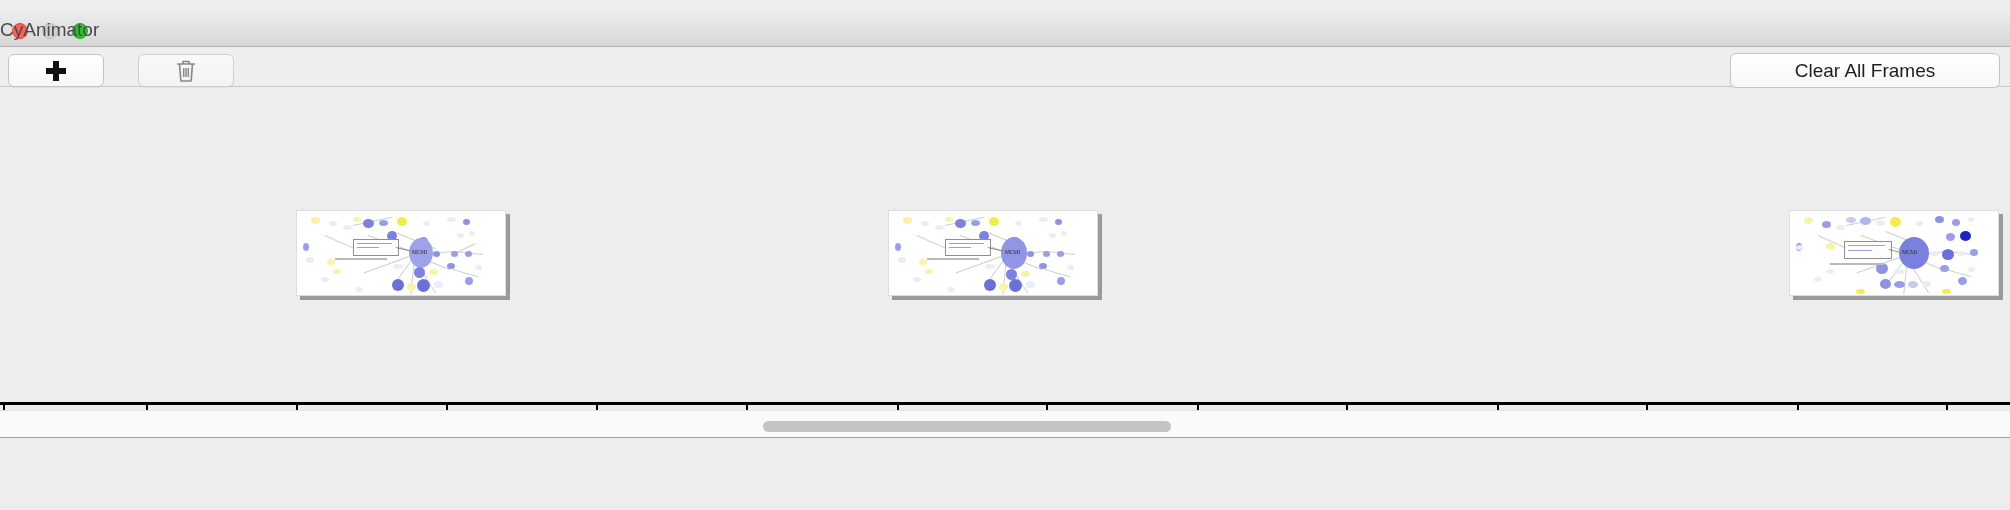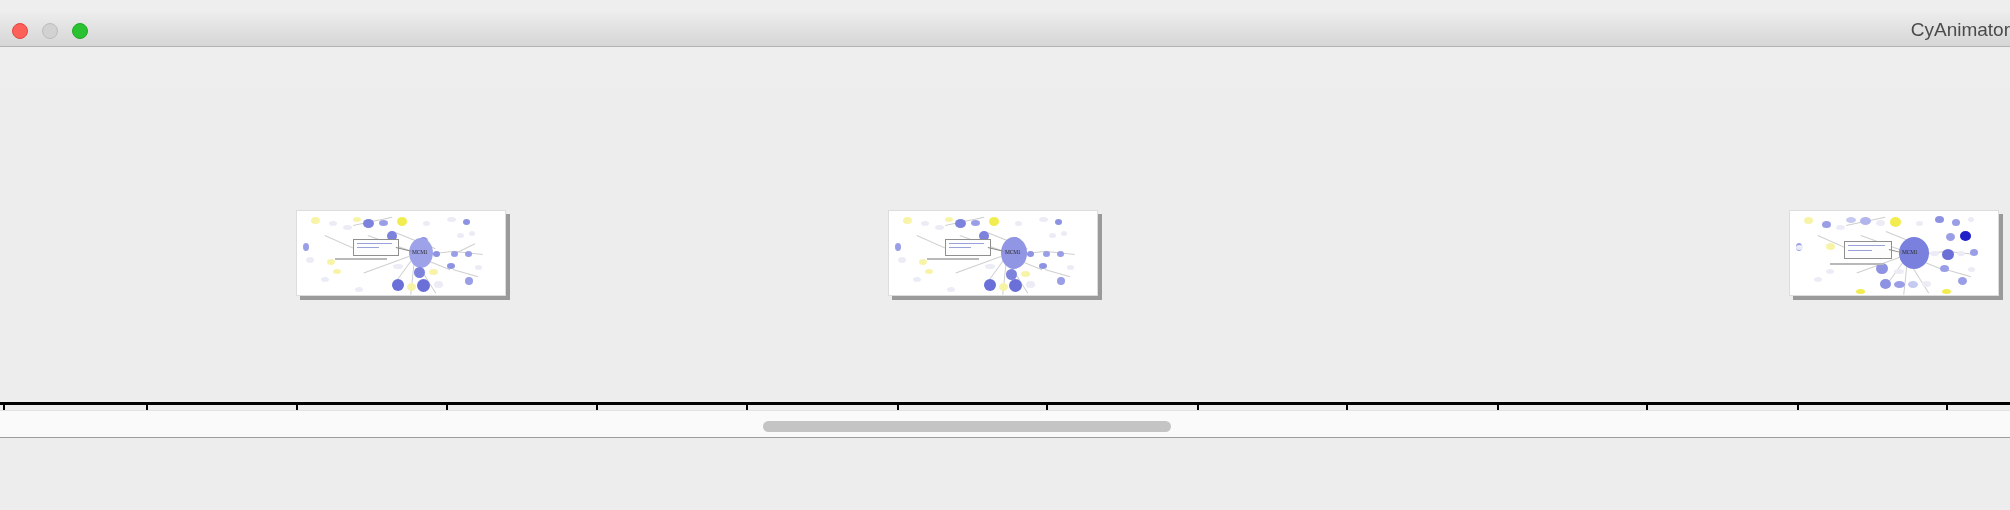--- a/index.html
+++ b/index.html
@@ -79,21 +79,21 @@
     box-sizing: border-box;
   }
   .traffic.close   { left: 12px; background: #fc6058; border: 1px solid #e04740; }
   .traffic.min     { left: 42px; background: #d2d2d2; border: 1px solid #bcbcbc; }
   .traffic.zoom    { left: 72px; background: #2ac230; border: 1px solid #20a826; }
   .title-text {
     position: absolute;
     left: 0; top: 0;
     width: 2010px; height: 34px;
     line-height: 34px;
-    text-align: right;
+    text-align: left;
     font-size: 19px;
     color: #4b4b4b;
   }
 
   
   .toolbar {
     position: absolute;
     left: 0; top: 47px;
     width: 2010px; height: 40px;
     background: #eeeeee;
@@ -243,20 +243,32 @@
 <div id="app">
 
 
   <div class="titlebar">
     <div class="traffic close"></div>
     <div class="traffic min"></div>
     <div class="traffic zoom"></div>
     <div class="title-text">CyAnimator</div>
   </div>
 
+  <div class="toolbar">
+    <div class="btn btn-add">
+      <span class="plus-ico"></span>
+    </div>
+    <div class="btn btn-del disabled">
+      <svg width="24" height="26" viewBox="0 0 24 26">
+        <path d="M3 6 h18 M9 6 V3.5 h6 V6 M5.5 6 l1.4 17 h10.2 l1.4 -17" fill="none" stroke="#8b8b8b" stroke-width="1.7" stroke-linejoin="round"></path>
+        <path d="M9.7 10 v9 M12 10 v9 M14.3 10 v9" fill="none" stroke="#8b8b8b" stroke-width="1.5"></path>
+      </svg>
+    </div>
+    <div class="btn btn-clear">Clear All Frames</div>
+  </div>
 
   <div class="timeline">
 
     <div class="frame" style="left:296px;">
       <div class="frame-shadow"></div>
       <div class="frame-img">
         <div class="edge" style="left:28px;top:24px;width:46px;transform:rotate(24deg);"></div>
         <div class="edge" style="left:56px;top:14px;width:40px;transform:rotate(-12deg);"></div>
         <div class="edge" style="left:96px;top:20px;width:46px;transform:rotate(22deg);"></div>
         <div class="edge" style="left:118px;top:44px;width:40px;transform:rotate(-6deg);"></div>

